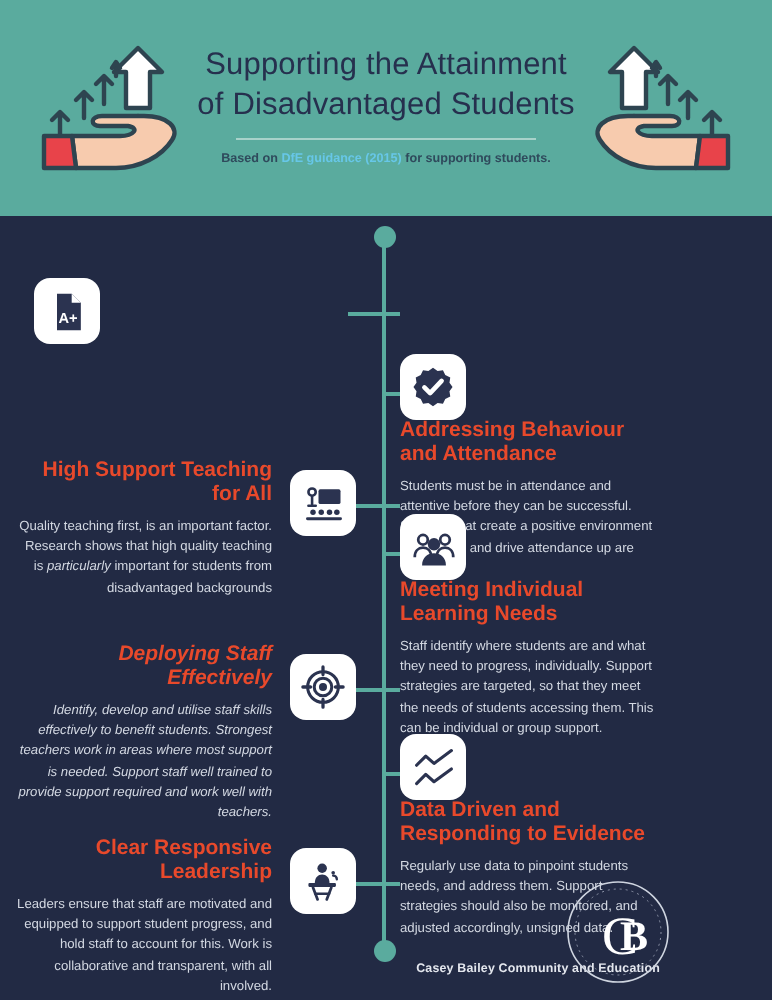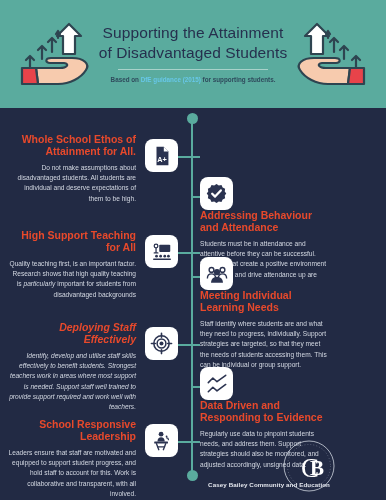--- a/index.html
+++ b/index.html
@@ -131,24 +131,20 @@
       </svg>
     </div>
   </div>
 
   <div class="timeline-line"></div>
   <div class="timeline-dot dot-top"></div>
   <div class="timeline-dot dot-bottom"></div>
 
   <div class="block left" style="left:8px; top:134px; width:175px;">
     <div class="connector" style="left:166px; width:26px;"></div>
-    <div class="txt r" style="width:128px;">
-      <div class="b-head">Whole School Ethos of Attainment for All.</div>
-      <div class="b-body">Do not make assumptions about disadvantaged students. All students are individual and deserve expectations of them to be high.</div>
-    </div>
     <div class="icon-box" style="margin-left:9px; margin-top:5px;">
       <svg viewBox="0 0 24 24" width="22" height="22">
         <path d="M6 2 h8 l5 5 v15 H6 Z" fill="#2b3350"></path>
         <path d="M14 2 l5 5 h-5 Z" fill="#ffffff"></path>
         <text x="12" y="18" font-family="Liberation Sans, sans-serif" font-size="8" font-weight="700" fill="#ffffff" text-anchor="middle">A+</text>
       </svg>
     </div>
   </div>
 
   <div class="block right" style="left:200px; top:174px; width:182px;">
@@ -229,21 +225,21 @@
     </div>
     <div class="txt l" style="width:130px;">
       <div class="b-head">Data Driven and Responding to Evidence</div>
       <div class="b-body">Regularly use data to pinpoint students needs, and address them. Support strategies should also be monitored, and adjusted accordingly, unsigned data.</div>
     </div>
   </div>
 
   <div class="block left" style="left:8px; top:419px; width:175px;">
     <div class="connector" style="left:166px; width:26px;"></div>
     <div class="txt r" style="width:128px;">
-      <div class="b-head">School Responsive Leadership</div>
+      <div class="b-head">Clear Responsive Leadership</div>
       <div class="b-body">Leaders ensure that staff are motivated and equipped to support student progress, and hold staff to account for this. Work is collaborative and transparent, with all involved.</div>
     </div>
     <div class="icon-box" style="margin-left:9px; margin-top:5px;">
       <svg viewBox="0 0 24 24" width="22" height="22">
         <circle cx="11" cy="4.5" r="2.6" fill="#2b3350"></circle>
         <path d="M7 12.5 c0-3 1.8-4.6 4-4.6 s4 1.6 4 4.6 Z" fill="#2b3350"></path>
         <path d="M17 8.5 a2 2 0 0 1 2 2" fill="none" stroke="#2b3350" stroke-width="1.3" stroke-linecap="round"></path>
         <circle cx="17" cy="7" r="1" fill="#2b3350"></circle>
         <rect x="3.5" y="12.5" width="15" height="2.2" rx="0.6" fill="#2b3350"></rect>
         <path d="M6 15 L8.5 21.5 M16 15 L13.5 21.5" stroke="#2b3350" stroke-width="1.5" stroke-linecap="round"></path>

